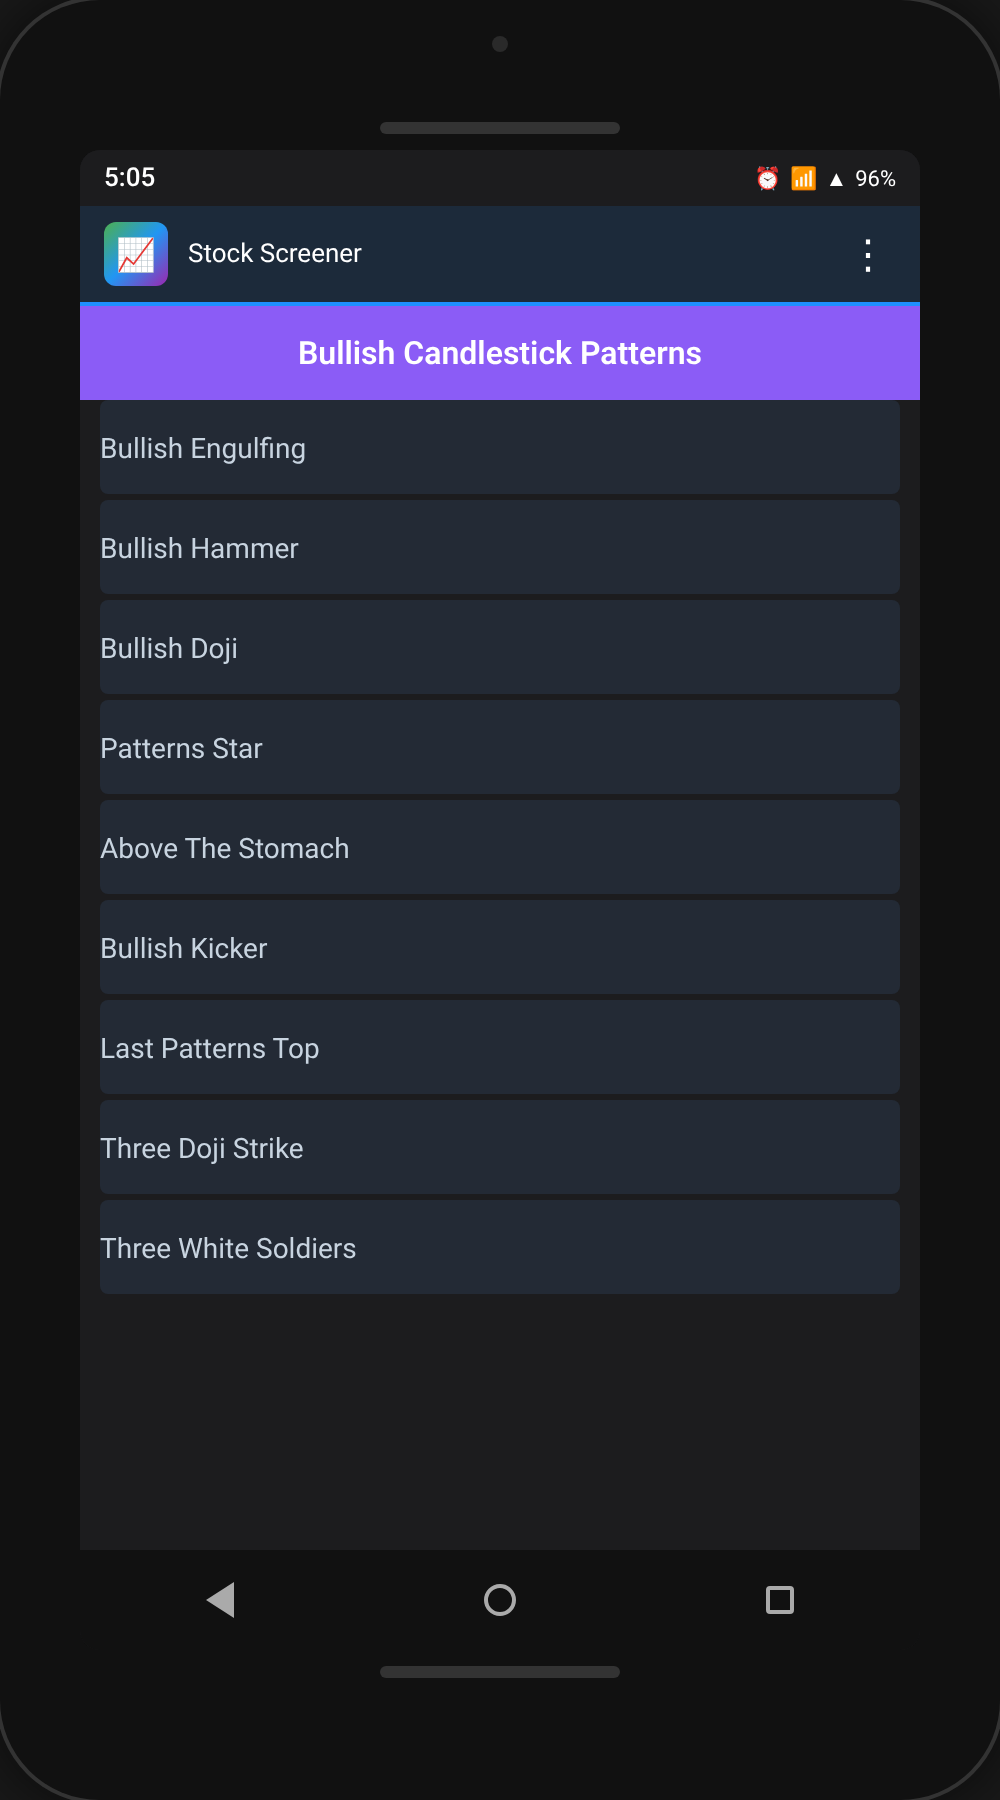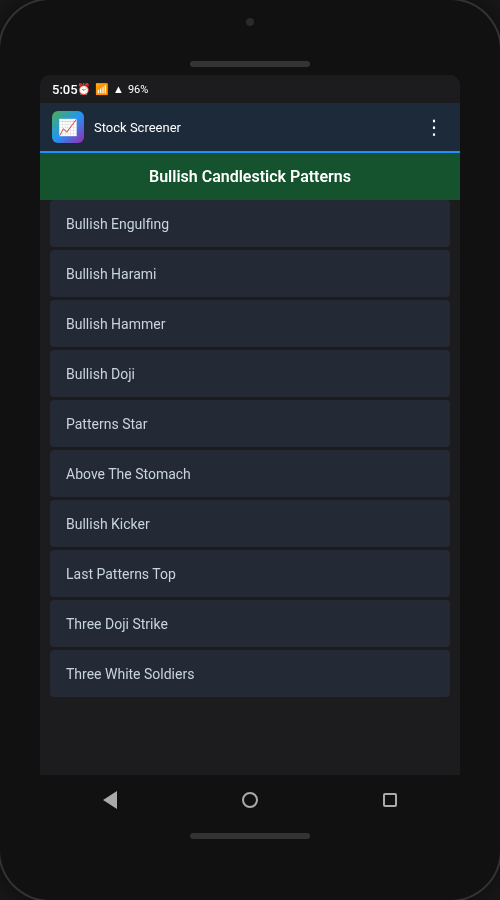--- a/index.html
+++ b/index.html
@@ -36,20 +36,21 @@
       flex-direction: column;
       position: relative;
     }
 
     
     .status-bar {
       background: #1c1c1e;
       height: 28px;
       display: flex;
       align-items: center;
+      justify-content: space-between;
       padding: 0 12px;
     }
 
     .status-time {
       color: #fff;
       font-size: 13px;
       font-weight: 500;
     }
 
     .status-icons {
@@ -103,27 +104,27 @@
       background: #1c1c1e;
       overflow-y: auto;
     }
 
     .section-title {
       color: #fff;
       font-size: 16px;
       font-weight: 600;
       text-align: center;
       padding: 14px 10px;
-      background: #14532d;
+      background: #8b5cf6;
     }
 
     .list-item {
       background: #232a35;
       margin: 0 10px 3px 10px;
-      padding: 14px 16px;
+      padding: 14px 0;
       border-radius: 4px;
       cursor: pointer;
     }
 
     .list-item-text {
       color: #c8d4e0;
       font-size: 14px;
       text-align: center;
       font-weight: 400;
     }
@@ -220,21 +221,20 @@
       <div class="app-icon">📈</div>
       <span class="app-title">Stock Screener</span>
       <span class="menu-dots">⋮</span>
     </div>
 
     <div class="content">
       <div class="section-title">Bullish Candlestick Patterns</div>
 
       <div id="list-container">
           <div class="list-item"><span class="list-item-text">Bullish Engulfing</span></div>
-          <div class="list-item"><span class="list-item-text">Bullish Harami</span></div>
           <div class="list-item"><span class="list-item-text">Bullish Hammer</span></div>
           <div class="list-item"><span class="list-item-text">Bullish Doji</span></div>
           <div class="list-item"><span class="list-item-text">Patterns Star</span></div>
           <div class="list-item"><span class="list-item-text">Above The Stomach</span></div>
           <div class="list-item"><span class="list-item-text">Bullish Kicker</span></div>
           <div class="list-item"><span class="list-item-text">Last Patterns Top</span></div>
           <div class="list-item"><span class="list-item-text">Three Doji Strike</span></div>
           <div class="list-item"><span class="list-item-text">Three White Soldiers</span></div>
         </div>
     </div>

